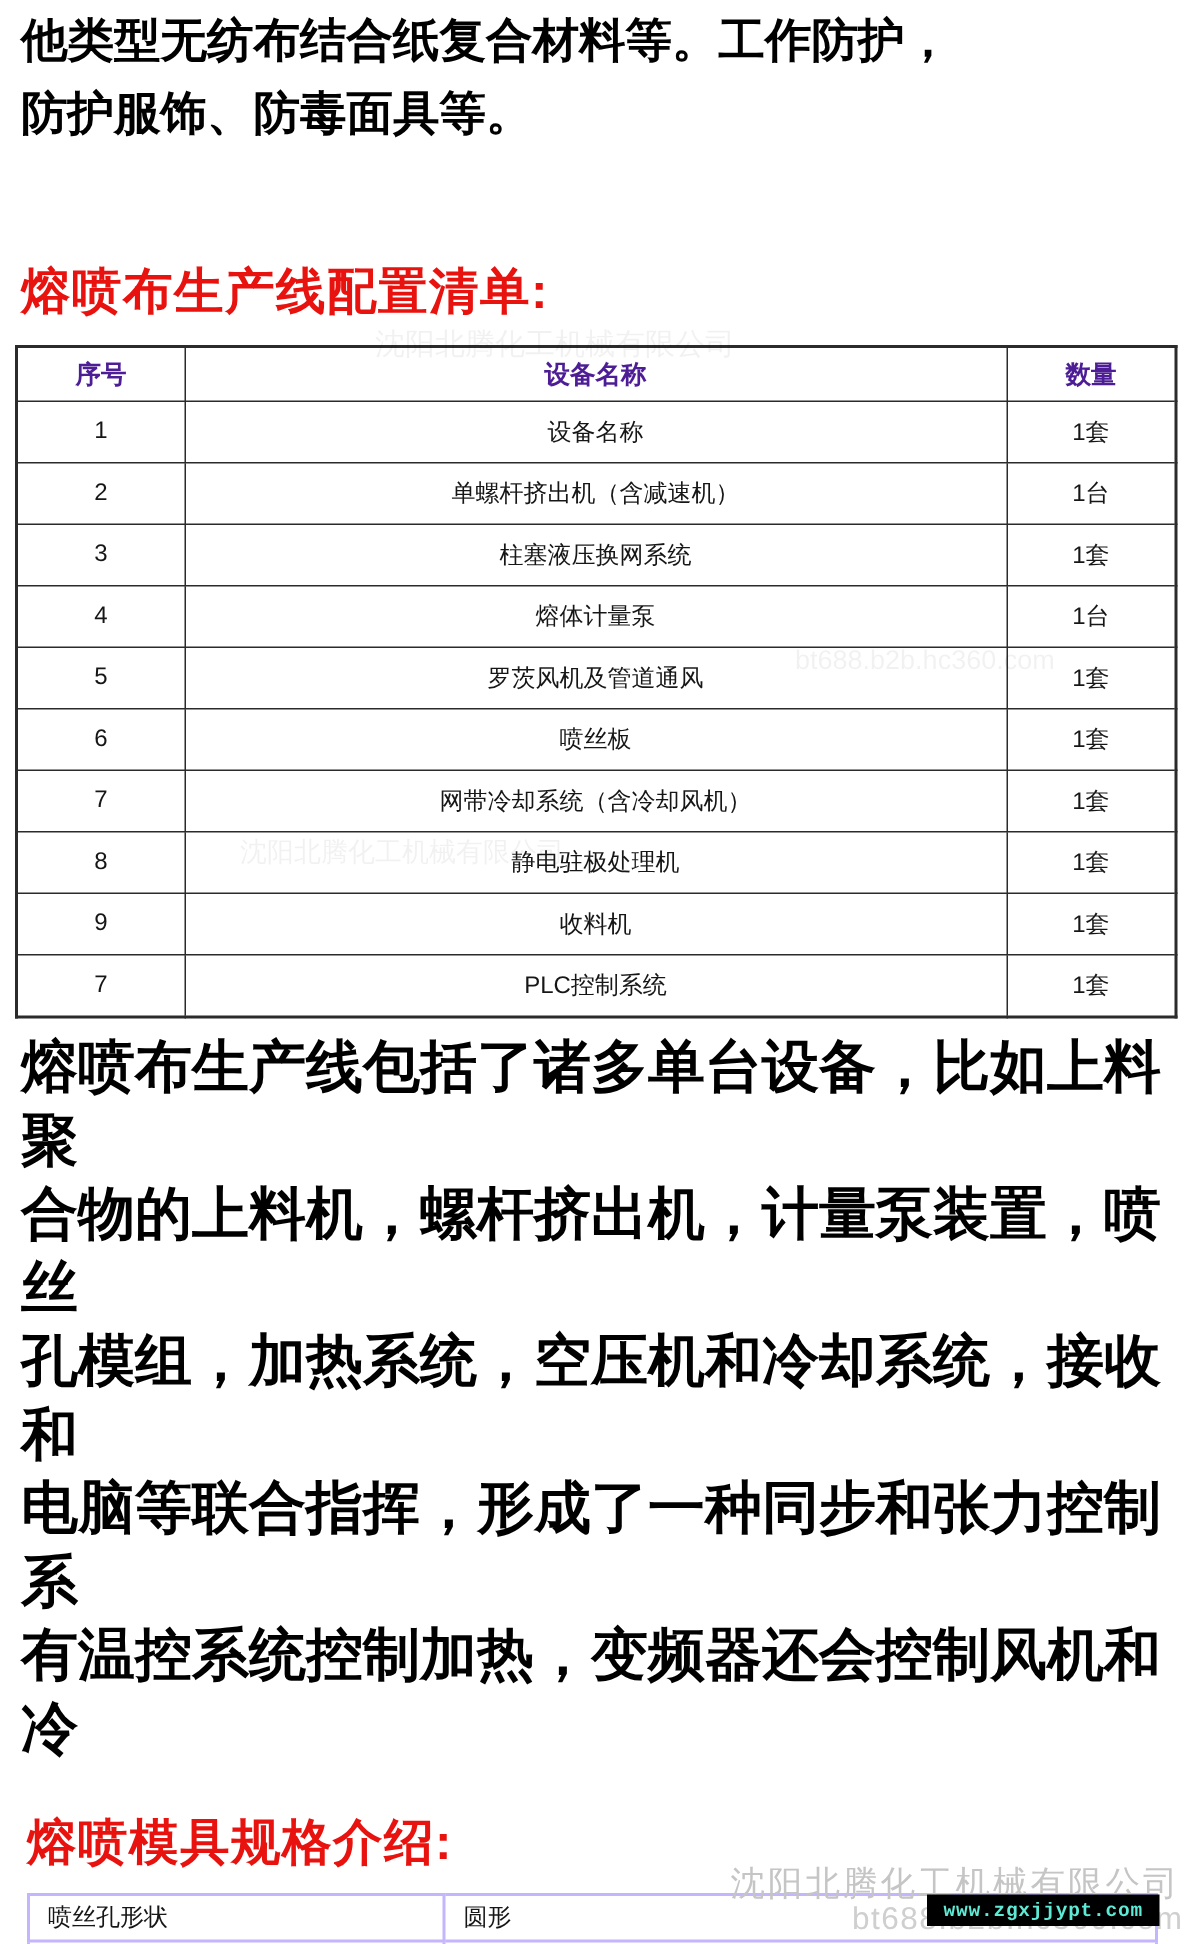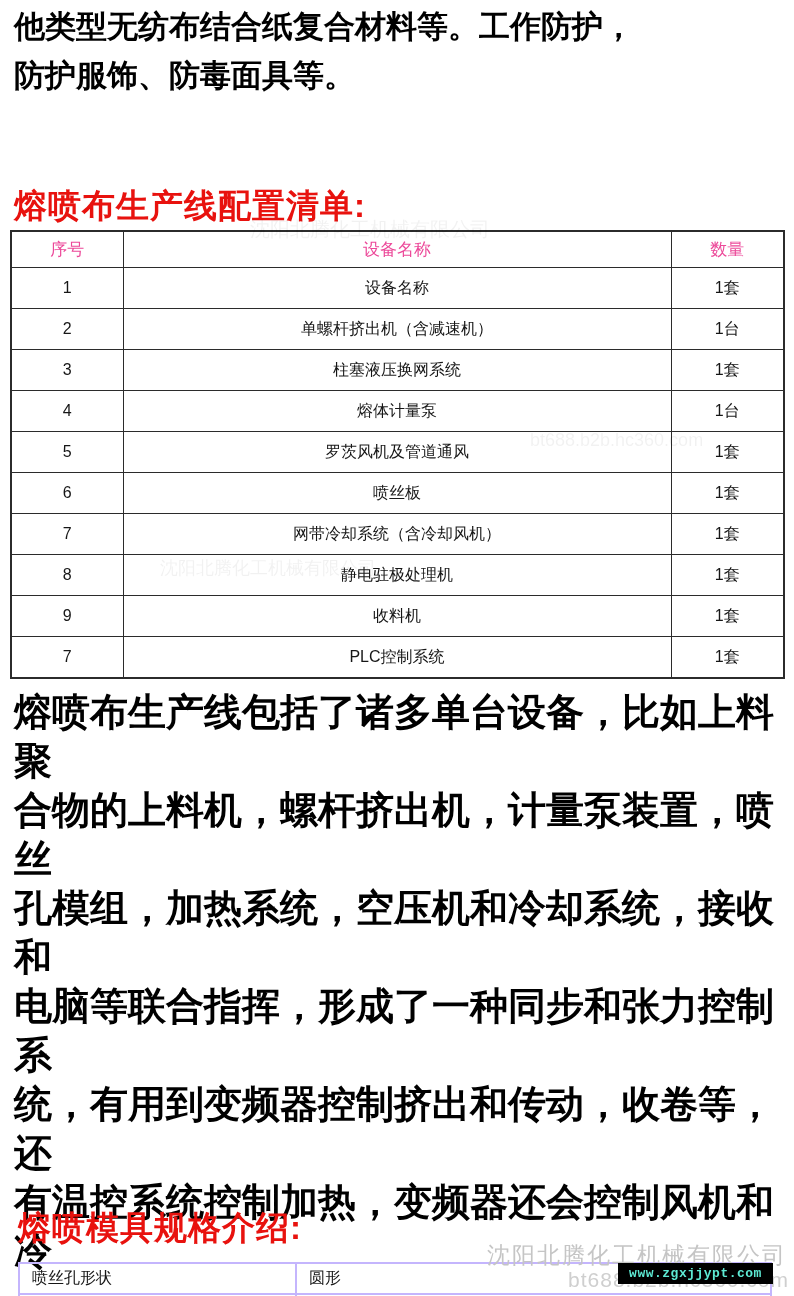--- a/index.html
+++ b/index.html
@@ -6,28 +6,28 @@
   .page{
     position:relative;width:794px;height:1296px;background:#ffffff;
     overflow:hidden;font-family:"Liberation Sans",sans-serif;color:#000;
   }
   
   .intro{position:absolute;left:14px;top:2px;font-size:31px;line-height:49px;
     font-weight:600;letter-spacing:0;}
   
   .red-h{position:absolute;margin:0;font-size:33px;font-weight:700;color:#e8120e;
     letter-spacing:1px;}
-  .red-h.first{left:14px;top:184px;}
+  .red-h.first{left:14px;top:172px;}
   .red-h.second{left:18px;top:1206px;}
   
   .equip{position:absolute;left:10px;top:230px;width:773px;border-collapse:collapse;
     table-layout:fixed;border:2px solid #2b2b2b;}
   .equip th,.equip td{border:1px solid #2b2b2b;text-align:center;vertical-align:middle;
     padding:0;overflow:hidden;}
-  .equip th{height:35px;font-size:17px;font-weight:400;color:#ec4899;}
+  .equip th{height:35px;font-size:17px;font-weight:700;color:#4c1d95;}
   .equip td{height:40px;font-size:16px;color:#161616;font-weight:400;}
   
   .bodypar{position:absolute;left:14px;top:688px;font-size:38px;line-height:49px;
     font-weight:600;letter-spacing:0;}
   
   .spec{position:absolute;left:18px;top:1262px;width:752px;border-collapse:collapse;
     table-layout:fixed;border:1px solid #2b2b2b;}
   .spec td{border:2px solid #c4b5fd;height:29px;font-size:16px;color:#161616;
     text-align:left;padding:0 0 0 12px;vertical-align:middle;}
   
@@ -122,21 +122,20 @@
           <td>1套</td>
         </tr>
       </tbody>
   </table>
 
   <div class="bodypar">
       <div>熔喷布生产线包括了诸多单台设备，比如上料聚</div>
       <div>合物的上料机，螺杆挤出机，计量泵装置，喷丝</div>
       <div>孔模组，加热系统，空压机和冷却系统，接收和</div>
       <div>电脑等联合指挥，形成了一种同步和张力控制系</div>
-      <div>统，有用到变频器控制挤出和传动，收卷等，还</div>
       <div>有温控系统控制加热，变频器还会控制风机和冷</div>
     </div>
 
   <h2 class="red-h second">熔喷模具规格介绍:</h2>
 
   <table class="spec">
     <colgroup>
       <col style="width:277px">
         <col style="width:475px">
     </colgroup>

